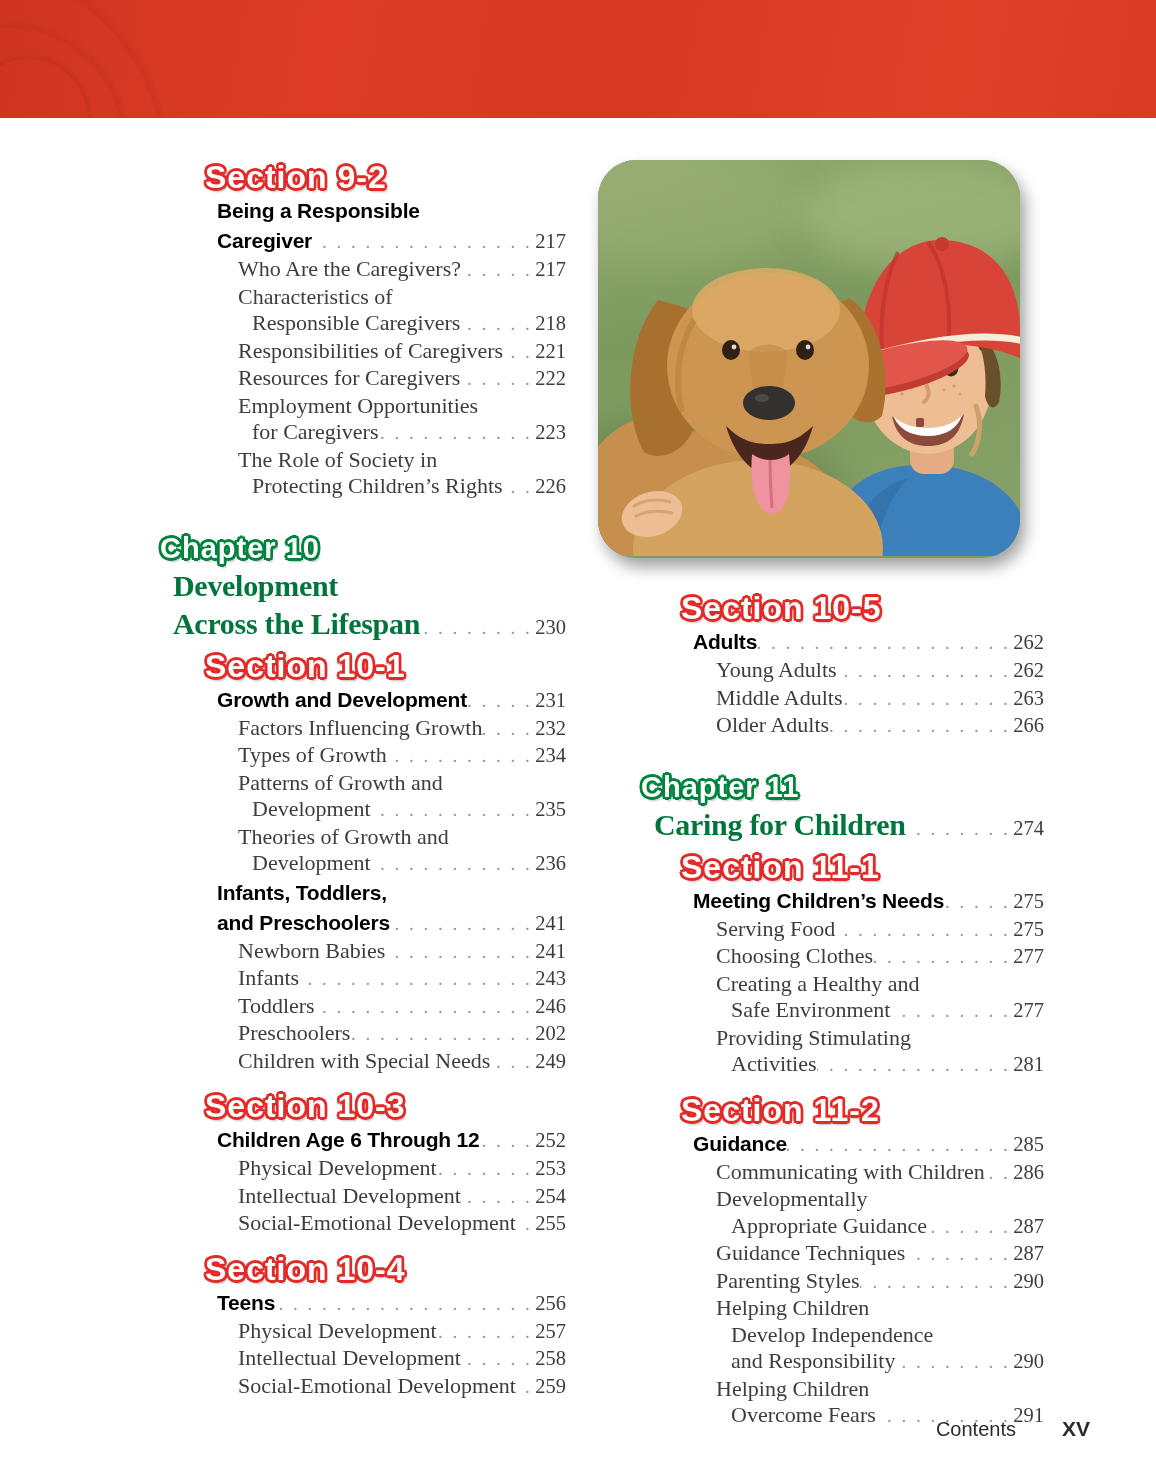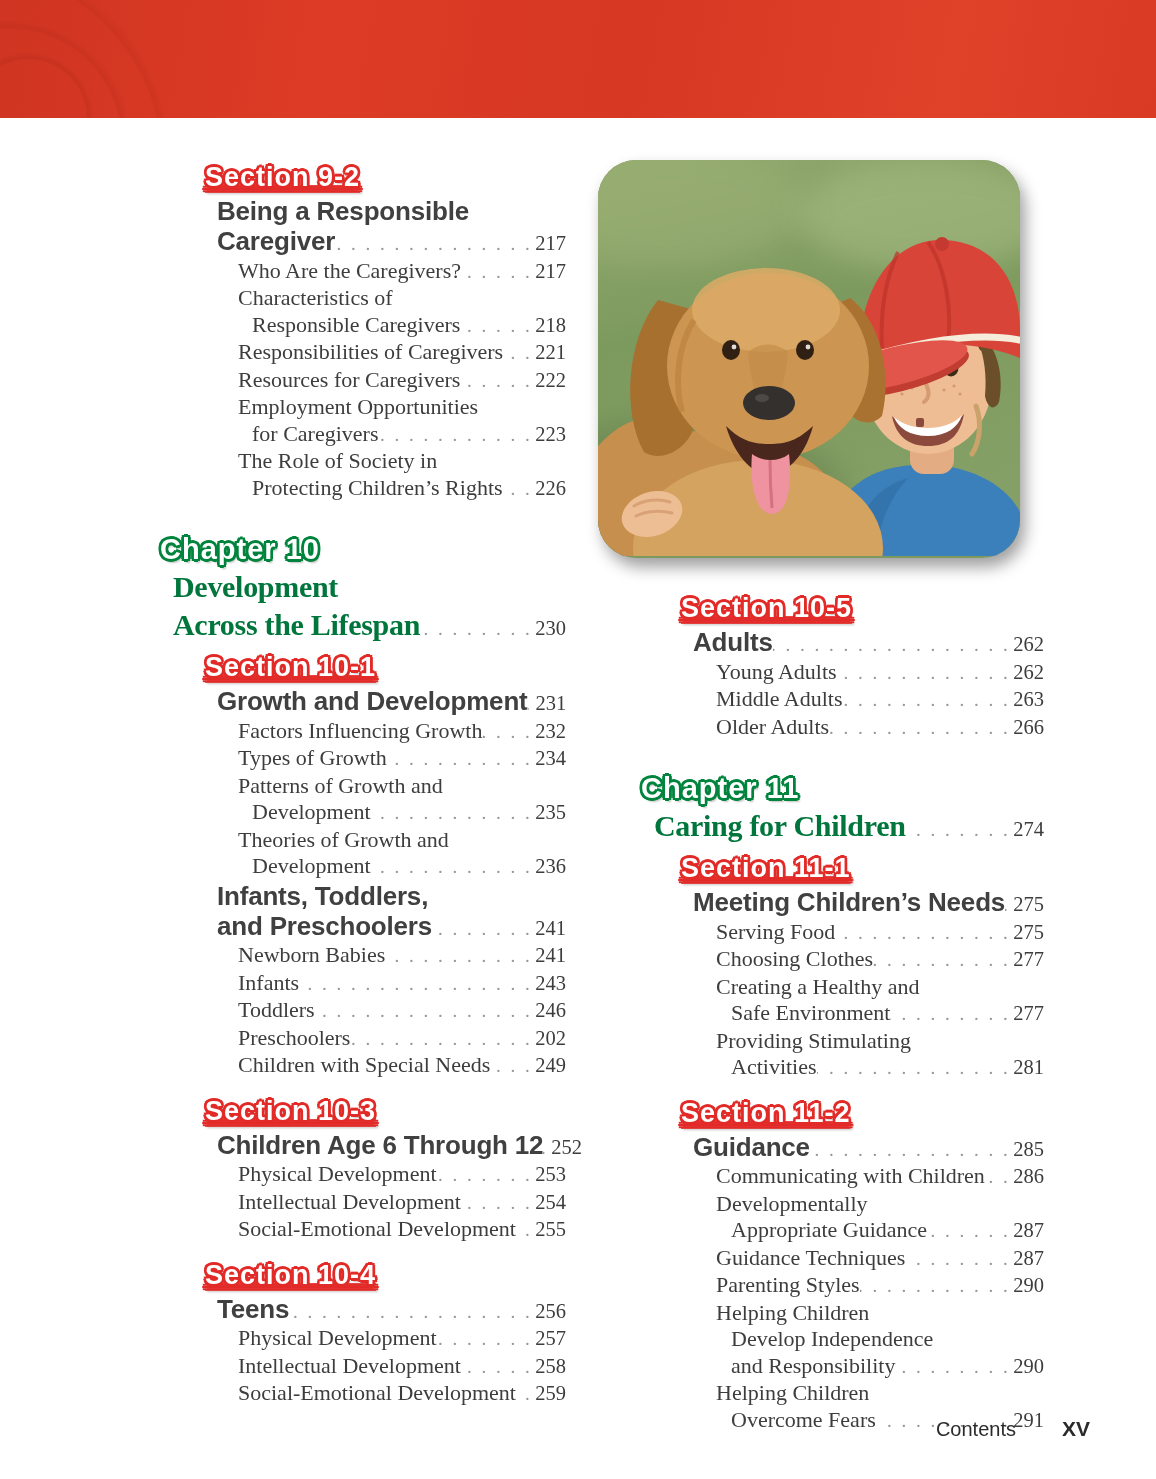--- a/index.html
+++ b/index.html
@@ -30,27 +30,27 @@
   .badge{
     font-family:"Liberation Sans",sans-serif;font-weight:700;
     color:#ffffff;letter-spacing:1px;white-space:nowrap;
     -webkit-text-stroke:1.5px var(--o);paint-order:stroke fill;
     text-shadow:
       -2.2px -2.2px 0 var(--o), 0 -2.8px 0 var(--o), 2.2px -2.2px 0 var(--o),
       -2.8px 0 0 var(--o), 2.8px 0 0 var(--o),
       -2.2px 2.2px 0 var(--o), 0 2.8px 0 var(--o), 2.2px 2.2px 0 var(--o),
       2px 4px 2px rgba(120,120,120,.45);
   }
-  .b-section-badge .badge{--o:#e22b28;font-size:27px;line-height:30px;text-decoration:underline;}
+  .b-section-badge .badge{--o:#e22b28;font-size:32px;line-height:30px;}
   .b-chapter-badge .badge{--o:#00843d;font-size:29px;line-height:34px;}
 
   .b-section-title{margin-left:var(--tml);}
   .b-section-title .txt{
     font-family:"Liberation Sans",sans-serif;font-weight:700;
-    font-size:26px;line-height:30px;color:#404040;letter-spacing:-.2px;white-space:nowrap;
+    font-size:21px;line-height:30px;color:#000000;letter-spacing:-.2px;white-space:nowrap;
   }
   .b-chapter-title{margin-left:13px;}
   .b-chapter-title .txt{
     font-family:"Liberation Serif",serif;font-weight:700;
     font-size:30px;line-height:38px;color:#00763c;letter-spacing:-.3px;white-space:nowrap;
   }
   .b-entry{margin-left:var(--eml);}
   .b-entry.ind{margin-left:var(--cml);}
   .b-entry .txt{
     font-size:22px;line-height:26.5px;color:#3d3d3d;white-space:nowrap;

